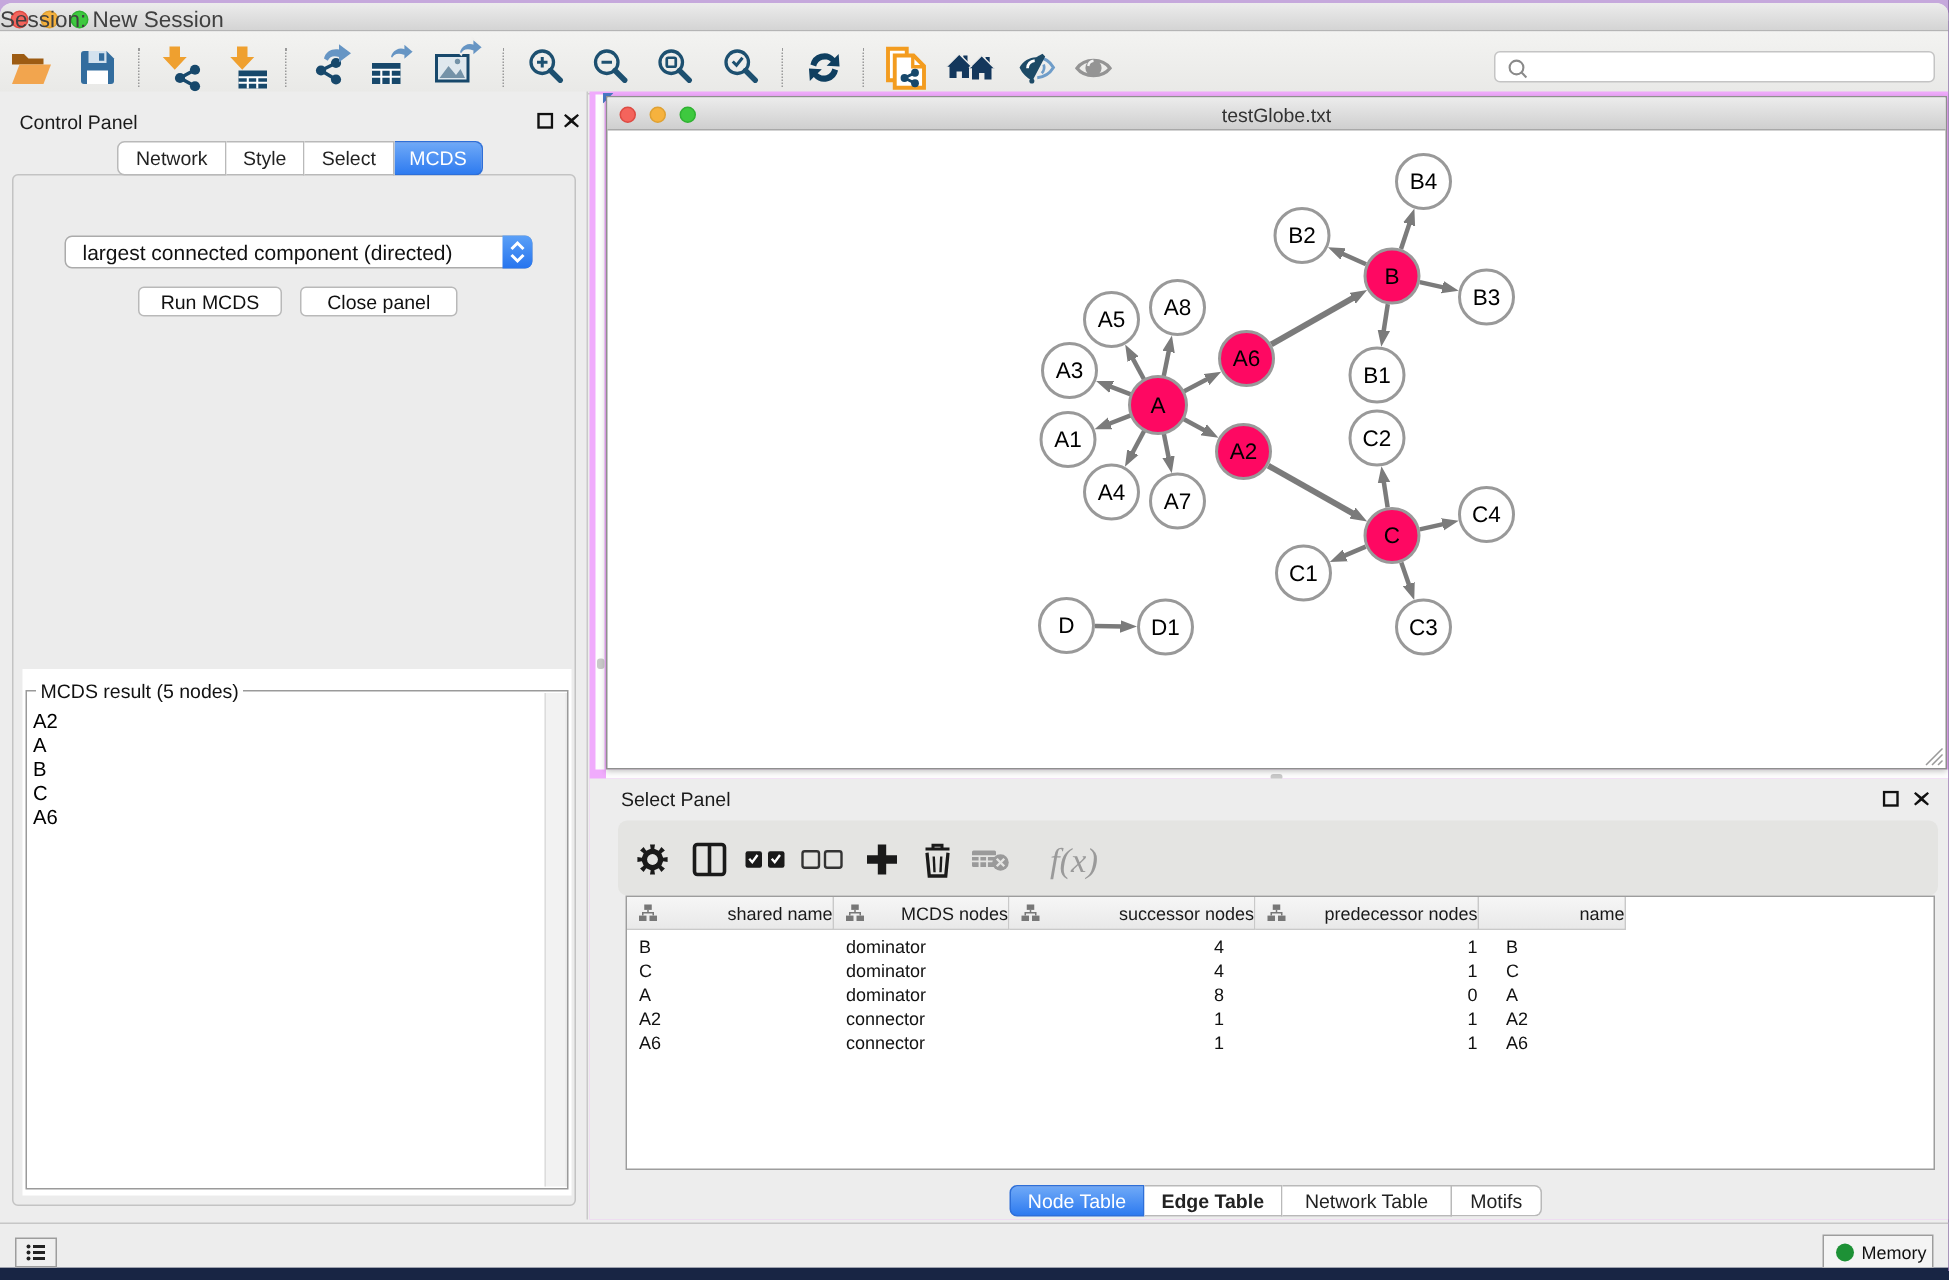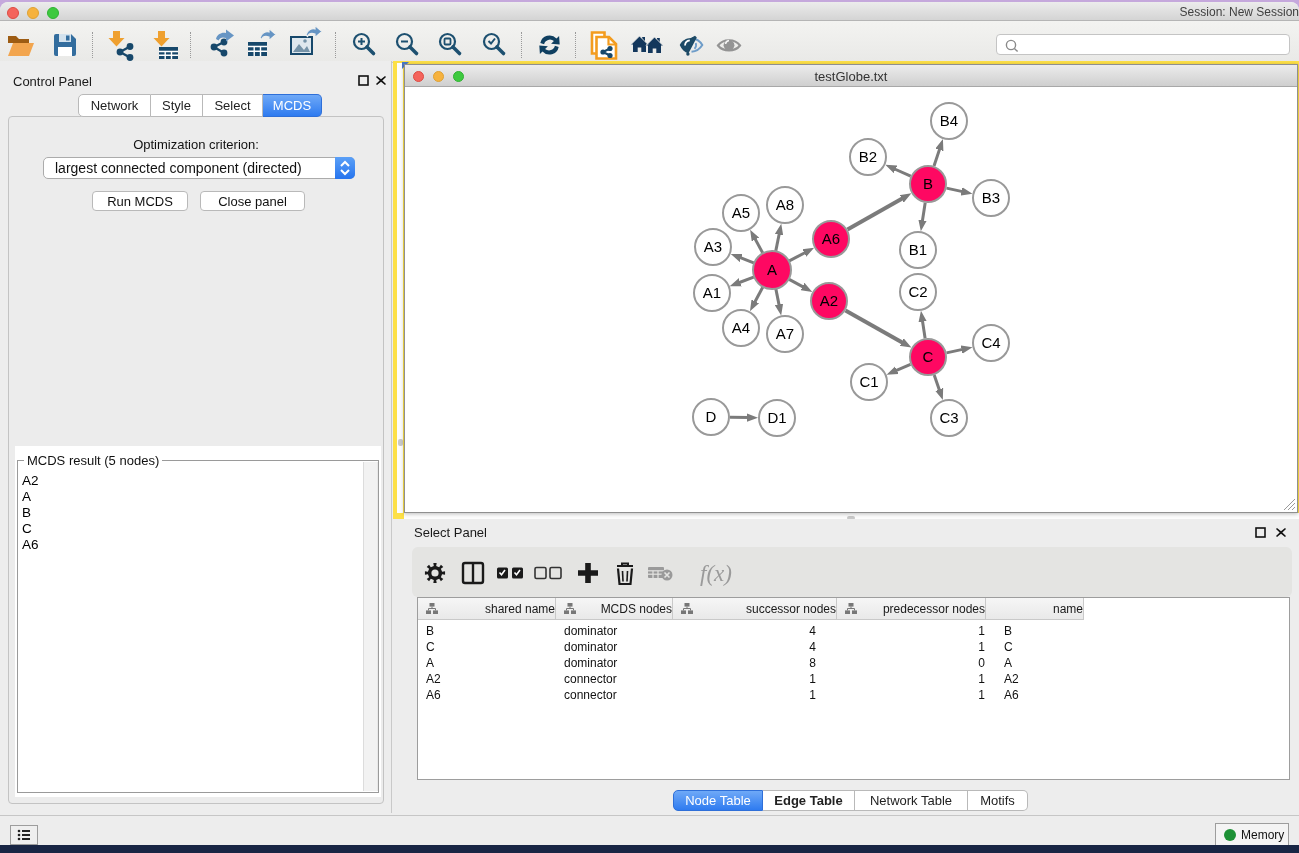--- a/index.html
+++ b/index.html
@@ -2,36 +2,36 @@
 <html><head><meta charset="utf-8">
 <style>
 *{margin:0;padding:0;box-sizing:border-box;}
 html,body{width:1299px;height:853px;overflow:hidden;}
 body{font-family:"Liberation Sans",sans-serif;background:#182544;position:relative;}
 .abs{position:absolute;}
 #desktop-top{left:0;top:0;width:1299px;height:14px;background:#c5a8dc;}
 #app{left:0;top:2px;width:1299px;height:843px;background:#ededed;border-radius:8px 8px 0 0;overflow:hidden;}
 #titlebar{left:0;top:0;width:1299px;height:19px;background:linear-gradient(#ececec,#d4d4d4);border-bottom:1px solid #b5b5b5;border-radius:8px 8px 0 0;}
 .tl{border-radius:50%;width:12px;height:12px;top:5px;}
-#title{width:100%;text-align:right;top:3px;font-size:12px;color:#404040;}
+#title{width:100%;text-align:left;top:3px;font-size:15px;color:#404040;}
 #toolbar{left:0;top:19px;width:1299px;height:42px;background:linear-gradient(#f3f3f1,#e9e9e7);border-bottom:1px solid #c8c8c8;}
 .tsep{top:11px;height:26px;width:0;border-left:1px dotted #9a9a9a;}
 #searchbox{left:996px;top:13px;width:294px;height:21px;background:#fff;border:1px solid #c4c4c4;border-radius:4px;}
 
 #cpanel{left:0;top:59px;width:392px;height:752px;background:#ededed;border-right:1px solid #c9c9c9;}
 #cpanel .ptitle{left:13px;top:13px;font-size:13px;color:#1a1a1a;}
 .winbtns{top:12px;font-size:11px;color:#111;}
 #cp-inner{left:8px;top:55px;width:376px;height:748px;border:1px solid #c3c3c3;border-radius:4px;background:#ececec;height:688px;}
 .tabrow{display:flex;font-size:13px;color:#222;}
 .tab{background:#fff;border:1px solid #b9b9b9;border-left:none;padding:0 14px;height:23px;line-height:22px;text-align:center;}
 .tab.first{border-left:1px solid #b9b9b9;border-radius:5px 0 0 5px;}
 .tab.last{border-radius:0 5px 5px 0;}
 .tab.sel{background:linear-gradient(#6fa9f7,#2e7bf0);color:#fff;border-color:#2e6fd8;}
 
-#mdi{left:393px;top:59px;width:906px;height:752px;background:#fde047;}
+#mdi{left:393px;top:59px;width:906px;height:752px;background:#f0abfc;}
 
 #netwin{left:11px;top:3px;width:894px;height:449px;background:#fff;border:1px solid #8f8f8f;box-shadow:0 1px 4px rgba(0,0,0,.25);}
 #nettitle{left:0;top:0;width:100%;height:22px;background:linear-gradient(#ececec,#cfcfcf);border-bottom:1px solid #a8a8a8;}
 #nettitle .tl{top:6px;width:11px;height:11px;}
 #nettitle .wt{width:100%;text-align:center;top:4px;font-size:13px;color:#333;}
 
 #tpanel{left:0;top:458px;width:906px;height:294px;background:#ededed;}
 #tp-toolbar{left:19px;top:28px;width:880px;height:50px;background:#e4e4e2;border-radius:6px;}
 #tbl{left:24px;top:78px;width:873px;height:183px;background:#fff;border:1px solid #9d9d9d;font-size:12px;color:#111;}
 .th{position:absolute;top:0;height:22px;background:linear-gradient(#f6f6f6,#e9e9e9);border-right:1px solid #c9c9c9;border-bottom:1px solid #c9c9c9;}
@@ -204,21 +204,20 @@
     <div class="winbtns abs" style="left:375px;top:14px"><svg width="12" height="11" viewBox="0 0 12 11">
           <path d="M2 1 L6 4.2 L10 1 L11 2 L7.3 5.5 L11 9 L10 10 L6 6.8 L2 10 L1 9 L4.7 5.5 L1 2 Z" fill="#111"></path>
         </svg></div>
     <div id="cp-inner" class="abs"></div>
     <div class="tabrow abs" style="left:78px;top:33px;">
       <div class="tab first" style="width:73px;padding:0;">Network</div>
         <div class="tab" style="width:52px;padding:0;">Style</div>
         <div class="tab" style="width:60px;padding:0;">Select</div>
         <div class="tab sel last" style="width:59px;padding:0;">MCDS</div>
     </div>
-    <div class="abs" style="left:0;top:76px;width:392px;text-align:center;font-size:13px;color:#111;">Optimization criterion:</div>
     <div class="abs" style="left:43px;top:96px;width:312px;height:22px;background:#fff;border:1px solid #ababab;border-radius:5px;">
       <div class="abs" style="left:11px;top:2px;font-size:14px;color:#111;">largest connected component (directed)</div>
       <div class="abs" style="right:-1px;top:-1px;width:20px;height:22px;background:linear-gradient(#5ba0f7,#2674ee);border-radius:0 5px 5px 0;">
         <svg width="20" height="22" viewBox="0 0 20 22">
             <path d="M6 9 L10 5 L14 9" fill="none" stroke="#fff" stroke-width="2"></path>
             <path d="M6 13 L10 17 L14 13" fill="none" stroke="#fff" stroke-width="2"></path>
           </svg>
       </div>
     </div>
     <div class="abs" style="left:92px;top:130px;width:96px;height:20px;background:#fff;border:1px solid #b9b9b9;border-radius:4px;text-align:center;font-size:13px;line-height:19px;color:#111;">Run MCDS</div>

